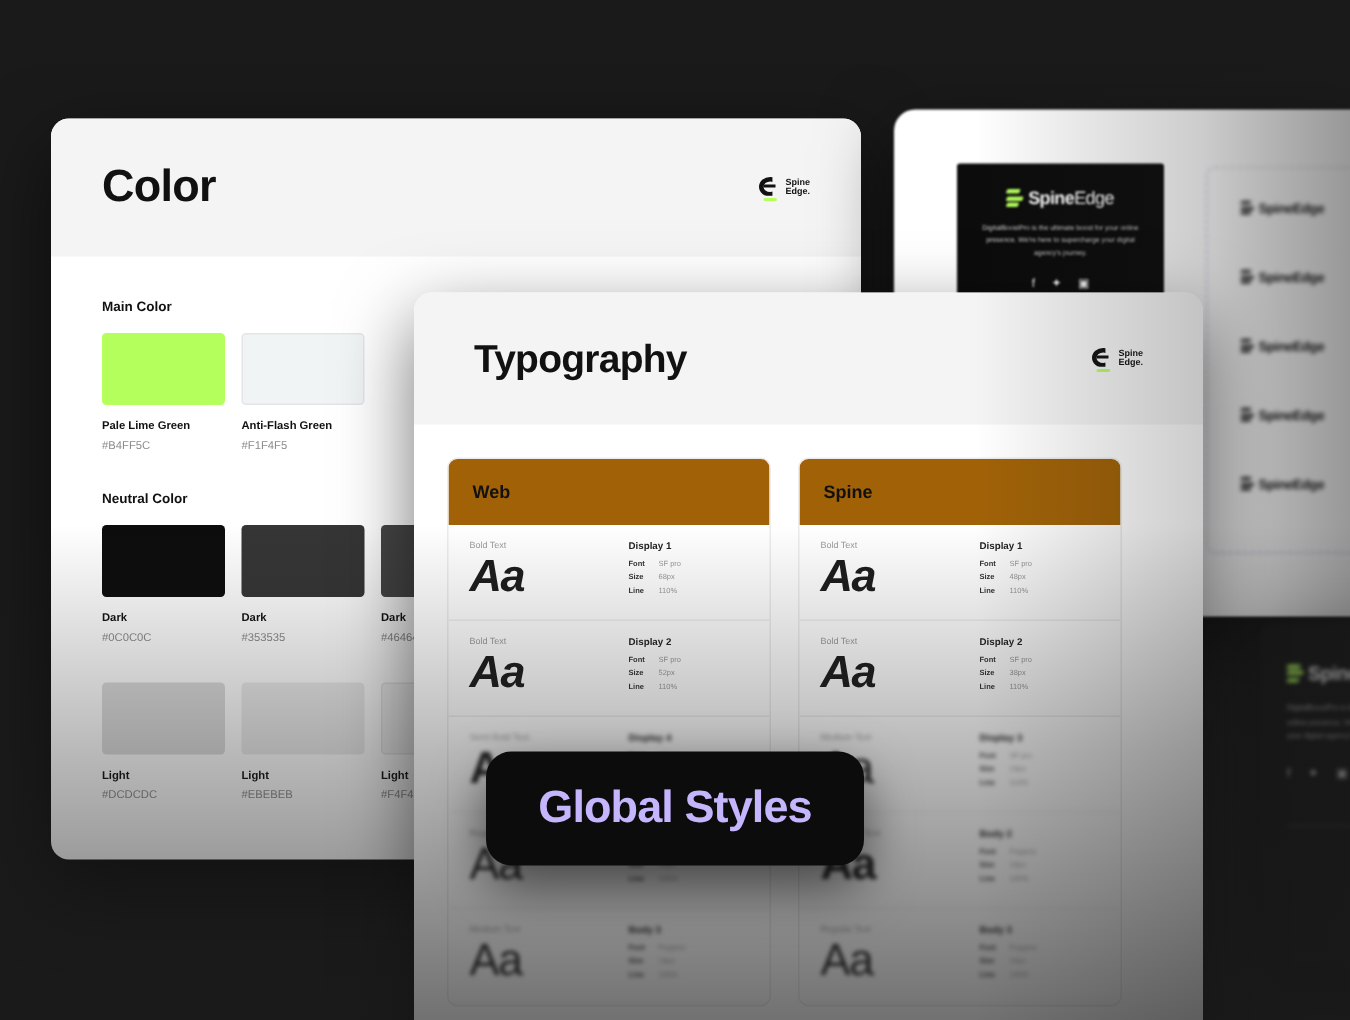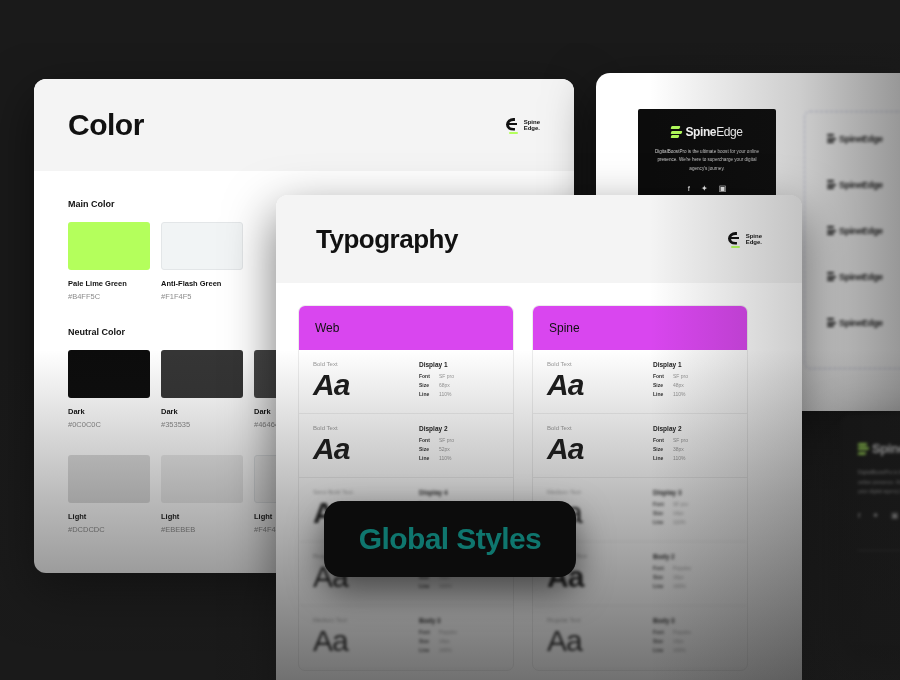--- a/index.html
+++ b/index.html
@@ -110,22 +110,22 @@
   #typo-card { left: 276px; top: 152px; width: 526px; height: 528px; }
   #typo-card .card-head { height: 88px; padding: 0 40px; }
   #typo-card .card-title { font-size: 26px; }
   #typo-card .card-body { padding: 22px 22px 0; display: flex; gap: 18px; }
 
   .typo-panel {
     width: 216px; flex: none; background: #fff;
     border: 1px solid #ececec; border-radius: 7px; overflow: hidden;
   }
   .typo-panel-head {
-    background: #d946ef; height: 44px; display: flex; align-items: center;
-    padding: 0 16px; font-size: 12px; font-weight: 400; color: #111;
+    background: #a16207; height: 44px; display: flex; align-items: center;
+    padding: 0 16px; font-size: 12px; font-weight: 700; color: #111;
   }
   .typo-row { padding: 11px 14px 9px; border-bottom: 1px solid #eee; position: relative; min-height: 64px; }
   .typo-weight { font-size: 6px; color: #9a9a9a; }
   .typo-aa { font-size: 30px; color: #1c1c1c; letter-spacing: -1px; margin-top: 2px; line-height: 1.05; }
   .typo-aa.w700 { font-weight: 700; font-style: italic; }
   .typo-aa.w600 { font-weight: 600; }
   .typo-aa.w500 { font-weight: 500; }
   .typo-aa.w400 { font-weight: 400; }
   .typo-spec { position: absolute; right: 14px; top: 11px; width: 80px; }
   .typo-spec .spec-name { font-size: 6.5px; font-weight: 700; color: #222; margin-bottom: 5px; }
@@ -133,21 +133,21 @@
   .typo-spec .spec-line b { width: 20px; font-weight: 700; color: #333; }
   .typo-spec .spec-line span { color: #9a9a9a; }
 
   
   #global-badge {
     position: absolute; left: 324px; top: 458px; width: 252px; height: 76px;
     background: #0c0c0c; border-radius: 17px;
     display: flex; align-items: center; justify-content: center;
     box-shadow: 0 14px 34px rgba(0,0,0,.55);
   }
-  #global-badge .label { color: #0f766e; font-size: 30px; font-weight: 700; letter-spacing: -.6px; }
+  #global-badge .label { color: #c4b5fd; font-size: 30px; font-weight: 700; letter-spacing: -.6px; }
 
   
   .blur-veil {
     position: absolute; left: 0; right: 0; bottom: 0; height: 330px;
     pointer-events: none;
     background: linear-gradient(180deg, rgba(26,26,26,0) 0%, rgba(26,26,26,.30) 45%, rgba(26,26,26,.62) 100%);
   }
   .blur-veil-r {
     position: absolute; right: 0; top: 0; bottom: 0; width: 250px;
     pointer-events: none;

